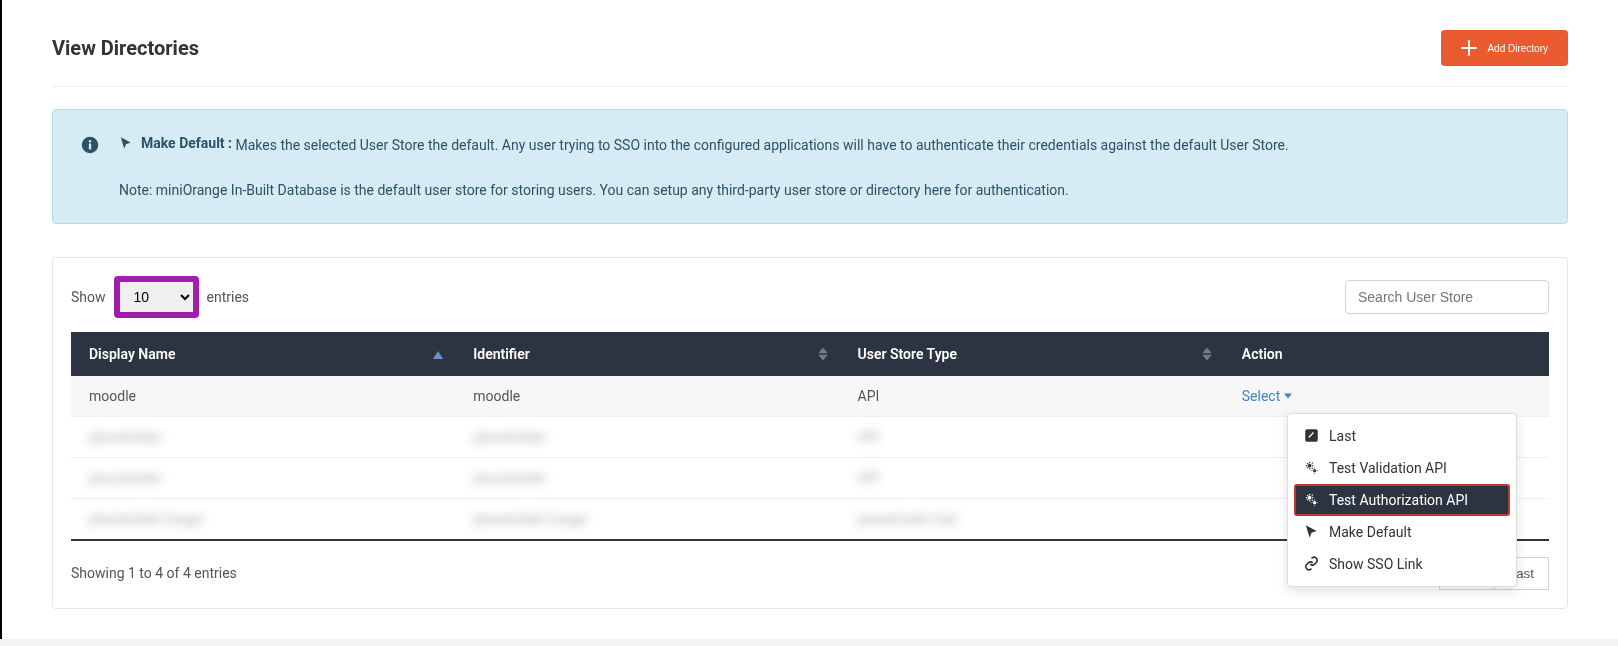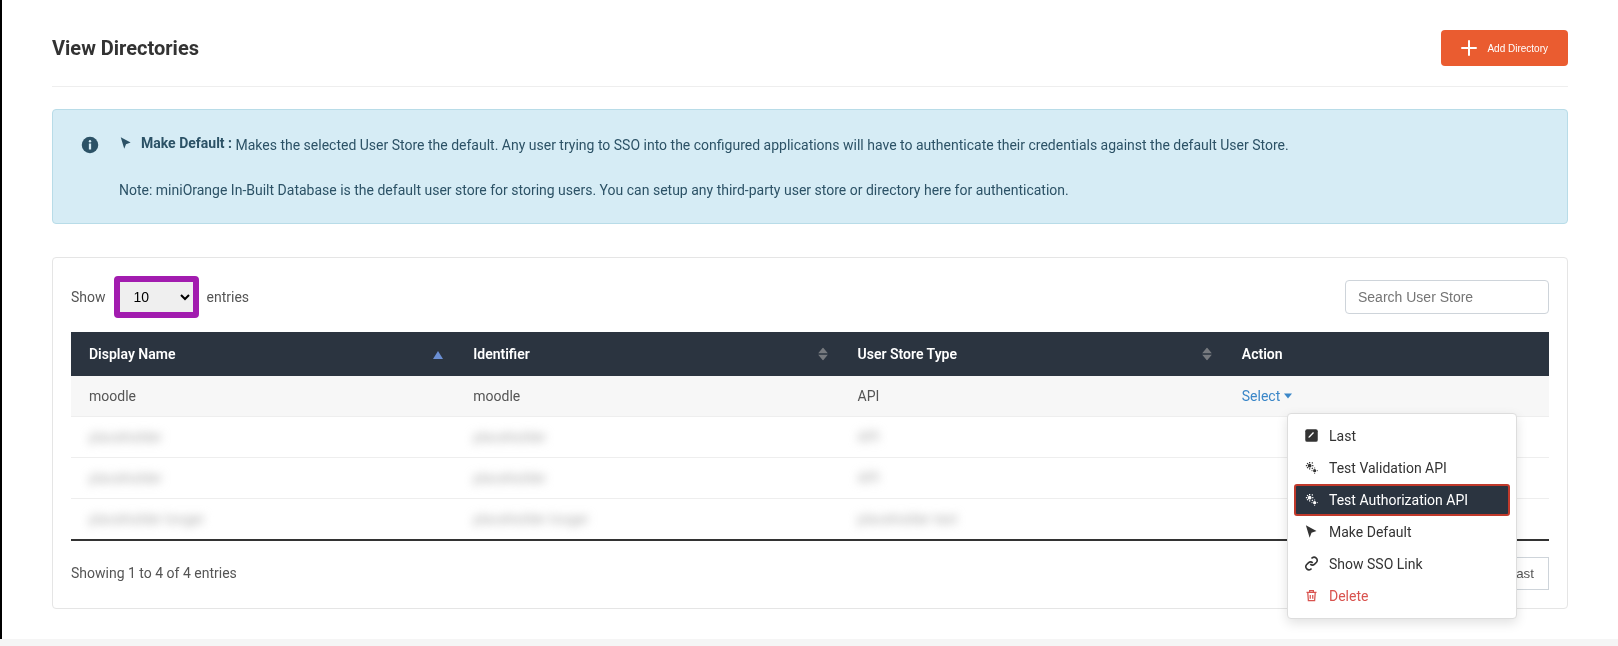--- a/index.html
+++ b/index.html
@@ -380,26 +380,20 @@
           </svg>
         <span>Make Default</span>
       </div>
       <div class="dropdown-item">
         <svg viewBox="0 0 24 24" fill="none" stroke="#333" stroke-width="2.5">
             <path d="M10 13a5 5 0 0 0 7 0l3-3a5 5 0 0 0-7-7l-1 1"></path>
             <path d="M14 11a5 5 0 0 0-7 0l-3 3a5 5 0 0 0 7 7l1-1"></path>
           </svg>
         <span>Show SSO Link</span>
       </div>
-      <div class="dropdown-item delete">
-        <svg viewBox="0 0 24 24" fill="none" stroke="#d9534f" stroke-width="2">
-            <path d="M4 7h16M9 7V4h6v3M6 7l1 13h10l1-13M10 11v6M14 11v6"></path>
-          </svg>
-        <span>Delete</span>
-      </div>
     </div>
 
     <div class="table-footer">
       <div>Showing 1 to 4 of 4 entries</div>
       <div class="pagination">
         <button>First</button>
         <button>Last</button>
       </div>
     </div>
   </div>

